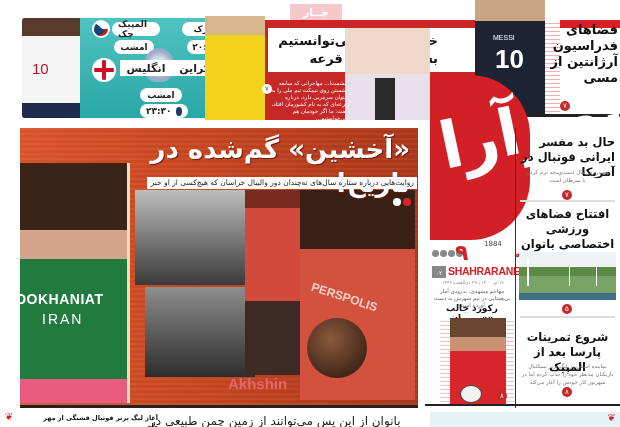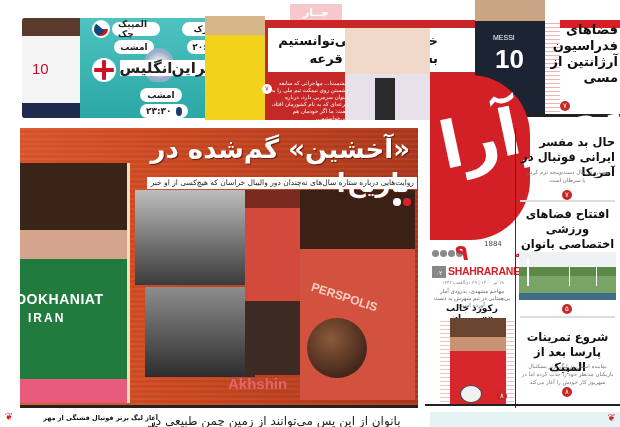--- a/index.html
+++ b/index.html
@@ -4,21 +4,21 @@
 <style>
 *{box-sizing:border-box;margin:0;padding:0}
 body{width:620px;height:427px;background:#fff;font-family:"DejaVu Sans",sans-serif;position:relative;overflow:hidden;direction:ltr}
 .abs{position:absolute}
 .rtl{direction:rtl;text-align:right}
 
 #euro{left:22px;top:18px;width:238px;height:100px;background:linear-gradient(180deg,#4fc3c1 0%,#2aa7a6 100%);border-radius:3px;overflow:hidden}
 #euro .player{position:absolute;left:0;top:0;width:58px;height:100px;background:linear-gradient(180deg,#5a3a2a 0 18%,#f5f5f5 18% 85%,#1f2b4d 85%)}
 #euro .player .num{position:absolute;left:10px;top:42px;color:#c8102e;font-size:15px;font-family:"Liberation Sans",sans-serif}
 .pill{position:absolute;background:#fff;border-radius:10px;height:14px;font-size:9px;font-weight:bold;color:#222;display:flex;align-items:center;justify-content:center;padding:0 6px}
-.pill-big{height:16px;font-size:15px;border-radius:0}
+.pill-big{height:16px;font-size:11px;border-radius:0}
 .flag{position:absolute;border-radius:50%;overflow:hidden;border:2px solid #fff}
 .flag-dk{background:#c8102e}
 .flag-dk:before{content:"";position:absolute;left:35%;top:0;width:18%;height:100%;background:#fff}
 .flag-dk:after{content:"";position:absolute;top:40%;left:0;height:20%;width:100%;background:#fff}
 .flag-cz{background:linear-gradient(180deg,#fff 50%,#d7141a 50%)}
 .flag-cz:before{content:"";position:absolute;left:0;top:0;border-top:50% solid transparent;width:0;height:0}
 .flag-cz .tri{position:absolute;left:0;top:0;width:0;height:0;border-top:9px solid transparent;border-bottom:9px solid transparent;border-left:11px solid #11457e}
 .flag-en{background:#fff}
 .flag-en:before{content:"";position:absolute;left:40%;top:0;width:20%;height:100%;background:#ce1124}
 .flag-en:after{content:"";position:absolute;top:40%;left:0;height:20%;width:100%;background:#ce1124}
@@ -47,21 +47,21 @@
 
 #logo{left:430px;top:75px;width:100px;height:165px;background:#d32027;border-radius:0 60px 60px 0}
 #logo .glyph{position:absolute;color:#fff;font-size:64px;font-weight:bold;left:8px;top:14px;line-height:70px;transform:rotate(-12deg)}
 
 #feature{left:20px;top:128px;width:398px;height:278px;background:linear-gradient(90deg,#d9532a 0%,#c8461f 40%,#a9351a 100%);overflow:hidden}
 #feature .stripe{position:absolute;inset:0;background:repeating-linear-gradient(180deg,rgba(255,255,255,.06) 0 2px,transparent 2px 5px)}
 #h-feature{left:80px;top:132px;width:330px;font-size:26px;font-weight:bold;color:#fff;line-height:34px;text-shadow:1px 1px 1px #6b1a0a}
 #sub-feature{left:147px;top:177px;width:270px;height:12px;background:#fff;font-size:7.5px;color:#222;line-height:12px;padding-right:3px}
 #green{left:20px;top:163px;width:110px;height:240px;background:linear-gradient(180deg,#3a2418 0 28%,#d4a58c 28% 40%,#217a3e 40% 90%,#e85a7e 90%);border-right:3px solid #f2dfb8}
 #green .t1{position:absolute;left:-4px;top:128px;color:#fff;font-size:14px;font-weight:bold;font-family:"Liberation Sans",sans-serif;letter-spacing:.5px}
-#green .t2{position:absolute;left:8px;top:148px;color:#fff;font-size:12px;font-weight:bold;font-family:"Liberation Sans",sans-serif;letter-spacing:2px}
+#green .t2{position:absolute;left:22px;top:148px;color:#fff;font-size:14px;font-weight:normal;font-family:"Liberation Sans",sans-serif;letter-spacing:2px}
 #bw1{left:135px;top:190px;width:115px;height:95px;background:linear-gradient(180deg,#bdbdbd,#6d6d6d 60%,#3b3b3b);filter:grayscale(1)}
 #bw2{left:145px;top:287px;width:110px;height:90px;background:linear-gradient(180deg,#8d8d8d,#2d2d2d)}
 #col1{left:245px;top:190px;width:70px;height:185px;background:linear-gradient(180deg,#7b2a20 0 10%,#d34a3c 10% 60%,#3d2a24 60%)}
 #persp{left:300px;top:190px;width:115px;height:210px;background:linear-gradient(180deg,#3b2015 0 28%,#d2523f 28%)}
 #persp .t{position:absolute;left:10px;top:100px;color:#fff3;font-size:12px;font-weight:bold;color:#f7d0c4;transform:rotate(18deg);font-family:"Liberation Sans",sans-serif}
 #ball{left:307px;top:318px;width:60px;height:60px;border-radius:50%;background:radial-gradient(circle at 40% 35%,#8b5a3b,#3a2116 80%)}
 #akh{left:228px;top:375px;font-size:15px;color:#e86c78;font-weight:bold;font-family:Liberation Sans, sans-serif;opacity:.85}
 #pgbadges{left:393px;top:198px;display:flex;gap:2px}
 #pgbadges .b1{width:8px;height:8px;border-radius:50%;background:#fff}
 #pgbadges .b2{width:8px;height:8px;border-radius:50%;background:#e0202a}

